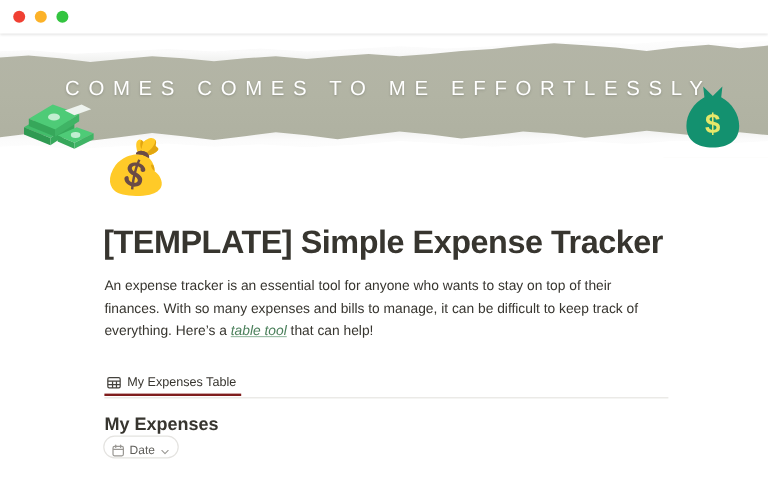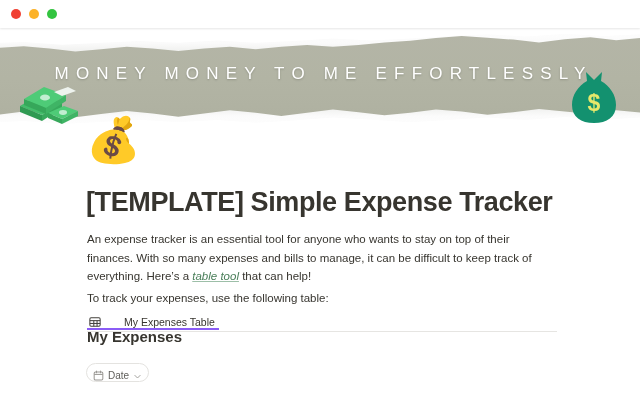--- a/index.html
+++ b/index.html
@@ -177,38 +177,38 @@
     position: absolute;
     left: 87px; top: 178px;
     width: 470px;
     height: 22px;
     border-bottom: 1px solid #e6e5e2;
   }
   .tab {
     position: absolute;
     left: 0; top: 0;
     display: flex;
-    align-items: flex-end;
-    gap: 23px;
+    align-items: center;
+    gap: 5px;
     height: 21px;
     padding: 0 4px 0 2px;
-    border-bottom: 2px solid #8b5cf6;
+    border-bottom: 2px solid #7f1d1d;
     box-sizing: border-box;
   }
   .tab-label {
     font-size: 10.5px;
     color: #37352f;
     white-space: nowrap;
   }
   .tab-icon { display: block; }
 
   
   .db-title {
     position: absolute;
-    left: 87px; top: 197px;
+    left: 87px; top: 214px;
     font-size: 15px;
     font-weight: bold;
     color: #37352f;
   }
   .prop-row {
     position: absolute;
     left: 86px; top: 232px;
     display: flex;
     align-items: center;
   }
@@ -257,40 +257,39 @@
         <polygon points="28,26 48,13 48,19 28,32" fill="#3fb465"></polygon>
         <ellipse cx="27" cy="15.5" rx="5" ry="3" fill="#d6f5e0" opacity="0.85"></ellipse>
         <polygon points="30,31 46,24 60,29 44,37" fill="#4ecb77"></polygon>
         <polygon points="30,31 30,36 44,42 44,37" fill="#36a75a"></polygon>
         <polygon points="44,37 60,29 60,34 44,42" fill="#3fb465"></polygon>
         <ellipse cx="45" cy="30.5" rx="4" ry="2.4" fill="#d6f5e0" opacity="0.85"></ellipse>
         <polygon points="36,10 50,5 58,9 44,14" fill="#eef3ee"></polygon>
       </g>
     </svg>
 
-    <div class="banner-title">MONEY MONEY TO ME EFFORTLESSLY</div>
+    <div class="banner-title">COMES COMES TO ME EFFORTLESSLY</div>
 
     <svg class="bag-right" viewBox="0 0 52 58">
       <path d="M18 4 L26 12 L34 4 L33 13 C42 18 48 27 48 37 C48 49 39 55 26 55 C13 55 4 49 4 37 C4 27 10 18 19 13 Z" fill="#13916f"></path>
       <text x="26" y="43" font-family="'Liberation Sans',sans-serif" font-size="23" font-weight="bold" fill="#e6e86a" text-anchor="middle">$</text>
     </svg>
 
     <div class="tear-bot"></div>
     <div class="tear-bot-2"></div>
   </div>
 
   <div class="page-icon">💰</div>
 
   <div class="content">
 
     <div class="page-title">[TEMPLATE] Simple Expense Tracker</div>
 
     <div class="para para-1"><span>An expense tracker is an essential tool for anyone who wants to stay on top of their finances. With so many expenses and bills to manage, it can be difficult to keep track of everything. Here’s a </span><span class="link">table tool</span><span> that can help!</span></div>
 
-    <div class="para para-2">To track your expenses, use the following table:</div>
 
     <div class="tabstrip">
       <div class="tab">
         <svg class="tab-icon" width="12" height="12" viewBox="0 0 14 14">
           <rect x="1" y="2" width="12" height="10" rx="1.4" fill="none" stroke="#44423d" stroke-width="1.2"></rect>
           <line x1="1" y1="5.4" x2="13" y2="5.4" stroke="#44423d" stroke-width="1.2"></line>
           <line x1="1" y1="8.7" x2="13" y2="8.7" stroke="#44423d" stroke-width="1.2"></line>
           <line x1="5.6" y1="5.4" x2="5.6" y2="12" stroke="#44423d" stroke-width="1.2"></line>
           <line x1="9.4" y1="5.4" x2="9.4" y2="12" stroke="#44423d" stroke-width="1.2"></line>
         </svg>

